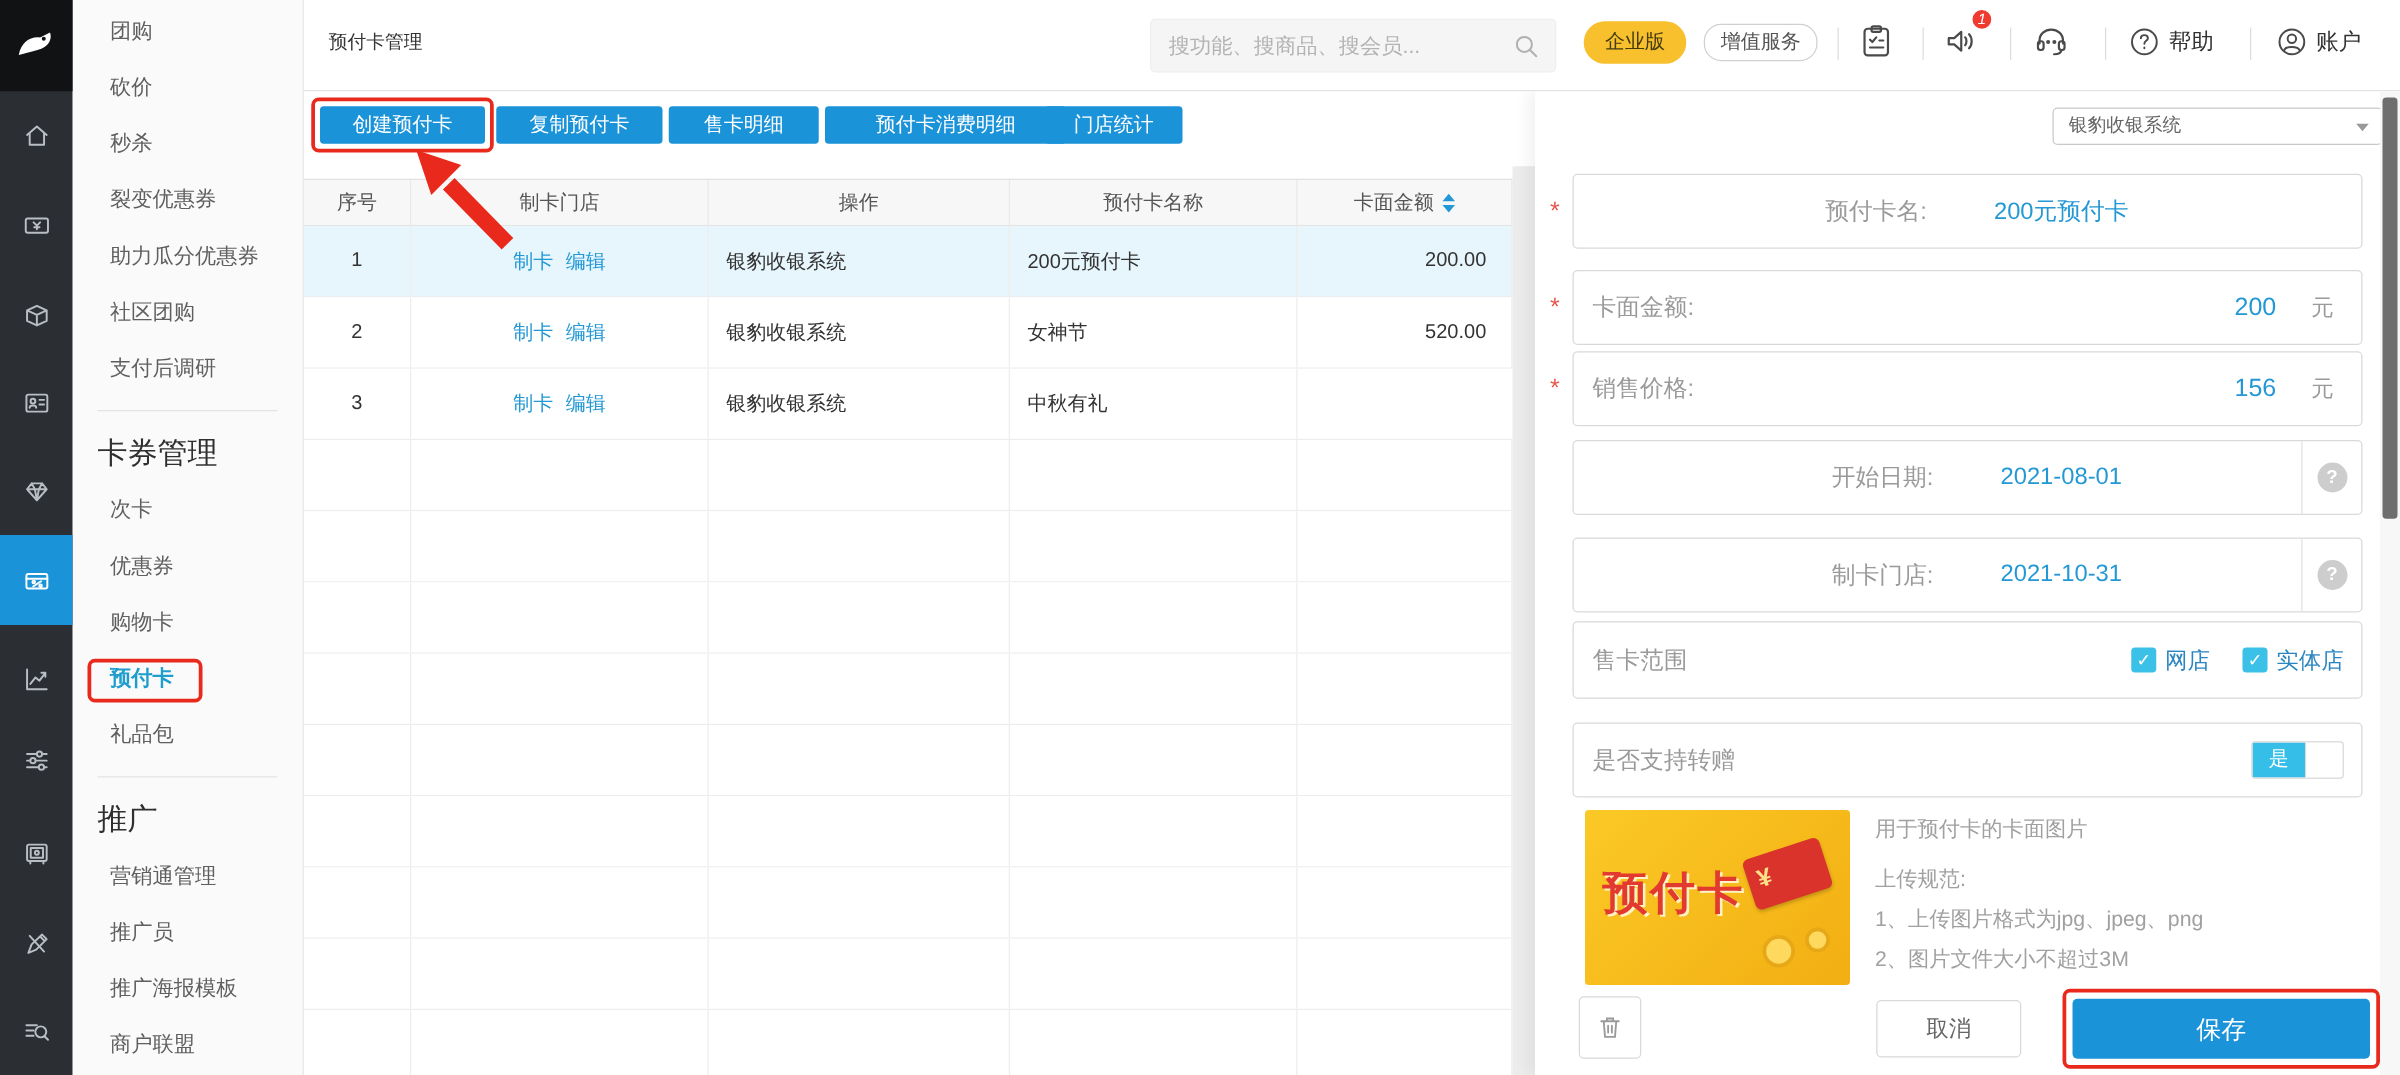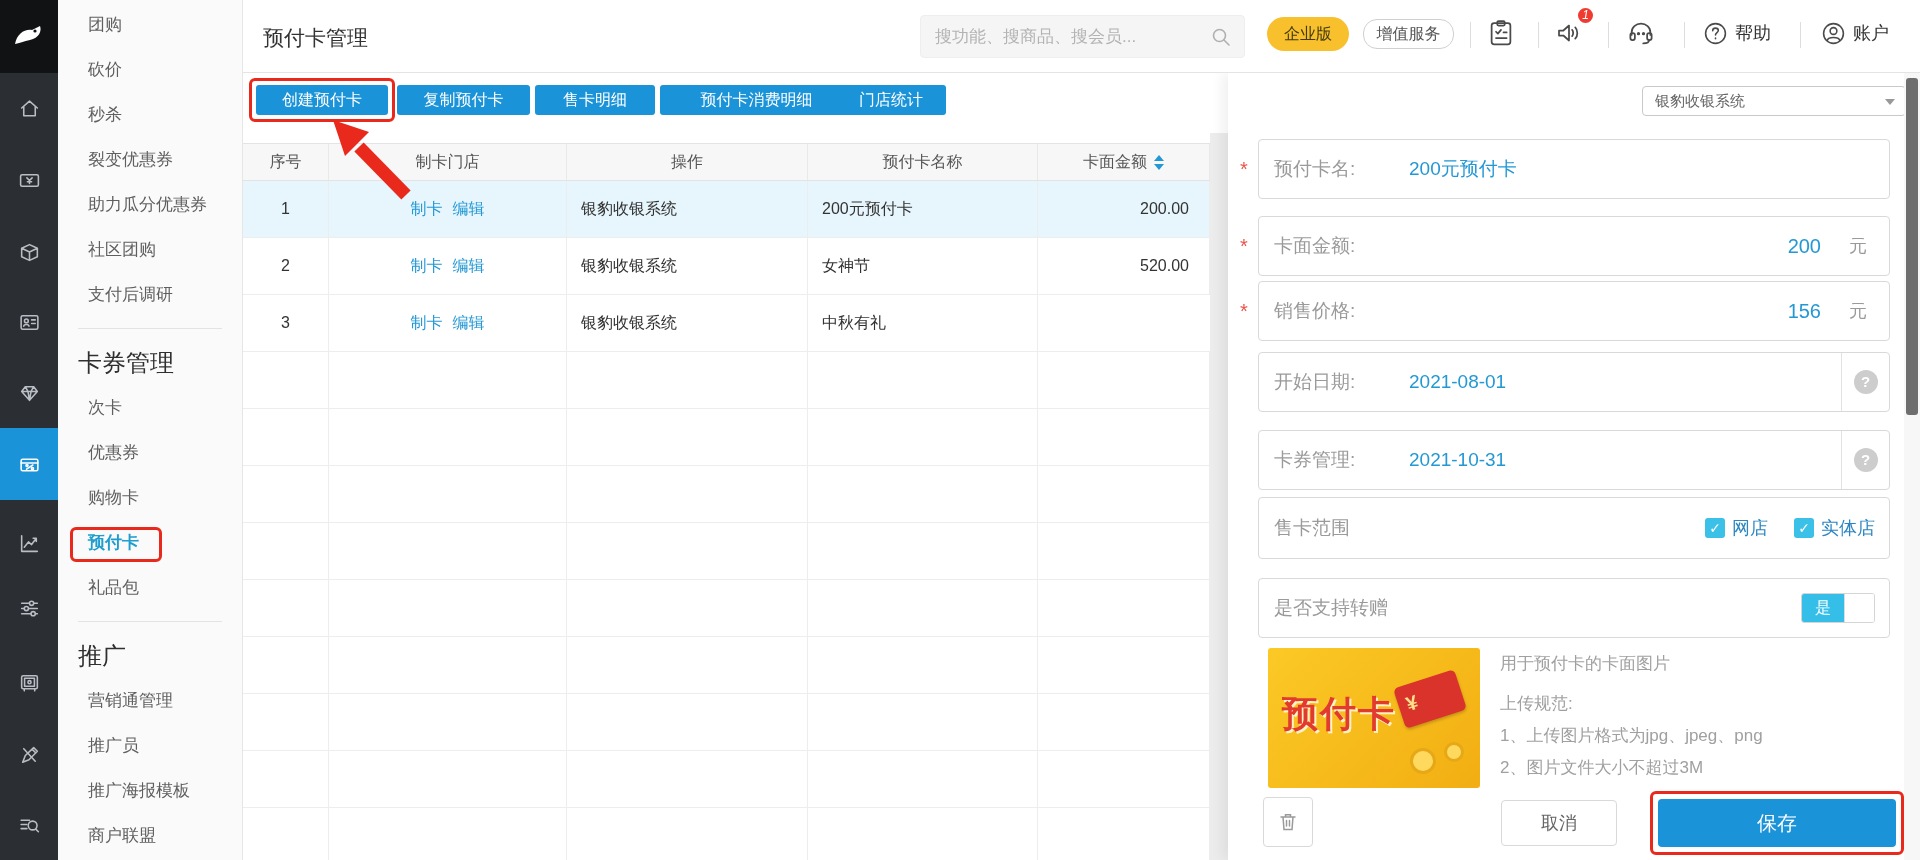--- a/index.html
+++ b/index.html
@@ -21,21 +21,21 @@
     border-right:1px solid #e6e6e6; padding-top:2px; z-index:20; }
   .side-item { height:45px; line-height:45px; padding-left:30px; font-size:17px; color:#5f5f5f; cursor:pointer; white-space:nowrap; }
   .side-head { height:45px; line-height:45px; padding-left:20px; font-size:24px; color:#2f2f2f; font-weight:500; white-space:nowrap; }
   .side-div { height:1px; background:#e3e3e3; margin:11px 20px 11px 20px; }
   .side-item.active { color:#1f9ece; font-weight:bold; }
   .annotate-side { position:absolute; left:12px; top:525px; width:92px; height:36px;
     border:3px solid #e8291c; border-radius:6px; pointer-events:none; z-index:25; }
 
   
   .topbar { position:absolute; left:243px; top:0; width:1677px; height:73px; background:#fff; border-bottom:1px solid #e4e4e4; z-index:10; }
-  .page-title { position:absolute; left:263px; top:24px; font-size:21px; color:#333; z-index:11; }
+  .page-title { position:absolute; left:263px; top:24px; font-size:15px; color:#333; z-index:11; }
   .searchbox { position:absolute; left:920px; top:15px; width:325px; height:43px; background:#f5f5f5;
     border:1px solid #eee; border-radius:4px; z-index:11; }
   .searchbox input { position:absolute; left:14px; top:0; width:260px; height:41px; border:none; outline:none;
     background:transparent; font-size:17px; color:#444; font-family:inherit; }
   .searchbox input::placeholder { color:#b3b3b3; }
   .search-ic { position:absolute; right:12px; top:10px; width:22px; height:22px; }
   .search-ic svg { width:22px; height:22px; stroke:#b0b0b0; fill:none; stroke-width:1.6; stroke-linecap:round; }
   .plan-badge { position:absolute; left:1267px; top:17px; width:82px; height:34px; background:#f7c02c;
     border-radius:17px; text-align:center; line-height:34px; font-size:16px; color:#433a10; cursor:pointer; z-index:11; }
   .vas-btn { position:absolute; left:1363px; top:19px; width:91px; height:30px; border:1px solid #d0d0d0;
@@ -75,21 +75,21 @@
   .sort { display:inline-flex; flex-direction:column; margin-left:7px; gap:3px; cursor:pointer; }
   .sort i { display:block; width:0; height:0; border-left:5px solid transparent; border-right:5px solid transparent; }
   .sort .up { border-bottom:6px solid #2398d4; }
   .sort .dn { border-top:6px solid #2398d4; }
   .tscroll { position:absolute; left:1210px; top:133px; width:18px; height:727px; background:#ececec; z-index:4; }
 
   
   .drawer { position:absolute; left:1228px; top:73px; width:692px; height:787px; background:#fff;
     box-shadow:-6px 0 12px rgba(0,0,0,.06); z-index:6; }
   .fbox { position:absolute; left:1258px; width:632px; height:60px; border:1px solid #d9d9d9; border-radius:4px;
-    background:#fff; display:flex; align-items:center; z-index:7; }
+    background:#fff; display:flex; align-items:center; z-index:7;justify-content:center; }
   .fbox .flabel { padding-left:15px; width:150px; font-size:19px; color:#9a9a9a; flex:none; }
   .fbox .fvalue { font-size:19px; color:#2398d4; }
   .fbox .fright { margin-left:auto; padding-right:22px; font-size:20px; color:#2398d4; }
   .fbox .funit { font-size:18px; color:#9a9a9a; margin-left:6px; }
   .req { position:absolute; left:1240px; width:14px; font-size:20px; color:#e8574d; z-index:8; }
   .req::after { content:"*"; }
   .fhelp { position:absolute; right:0; top:0; width:48px; height:58px; border-left:1px solid #e2e2e2;
     display:flex; align-items:center; justify-content:center; cursor:pointer; }
   .fhelp i { width:24px; height:24px; border-radius:50%; background:#cdcdcd; color:#fff; font-size:15px; font-weight:bold;
     font-style:normal; text-align:center; line-height:24px; }
@@ -457,21 +457,21 @@
 
   <div class="fbox" style="top:352px">
     <span class="flabel">开始日期:</span>
     <span class="fvalue">2021-08-01</span>
     <span class="fhelp">
         <i></i>
       </span>
   </div>
 
   <div class="fbox" style="top:430px">
-    <span class="flabel">卡券管理:</span>
+    <span class="flabel">制卡门店:</span>
     <span class="fvalue">2021-10-31</span>
     <span class="fhelp">
         <i></i>
       </span>
   </div>
 
   <div class="fbox" style="top:497px;height:62px">
     <span class="flabel">售卡范围</span>
     <span class="cbgroup">
       <span class="cbitem">

